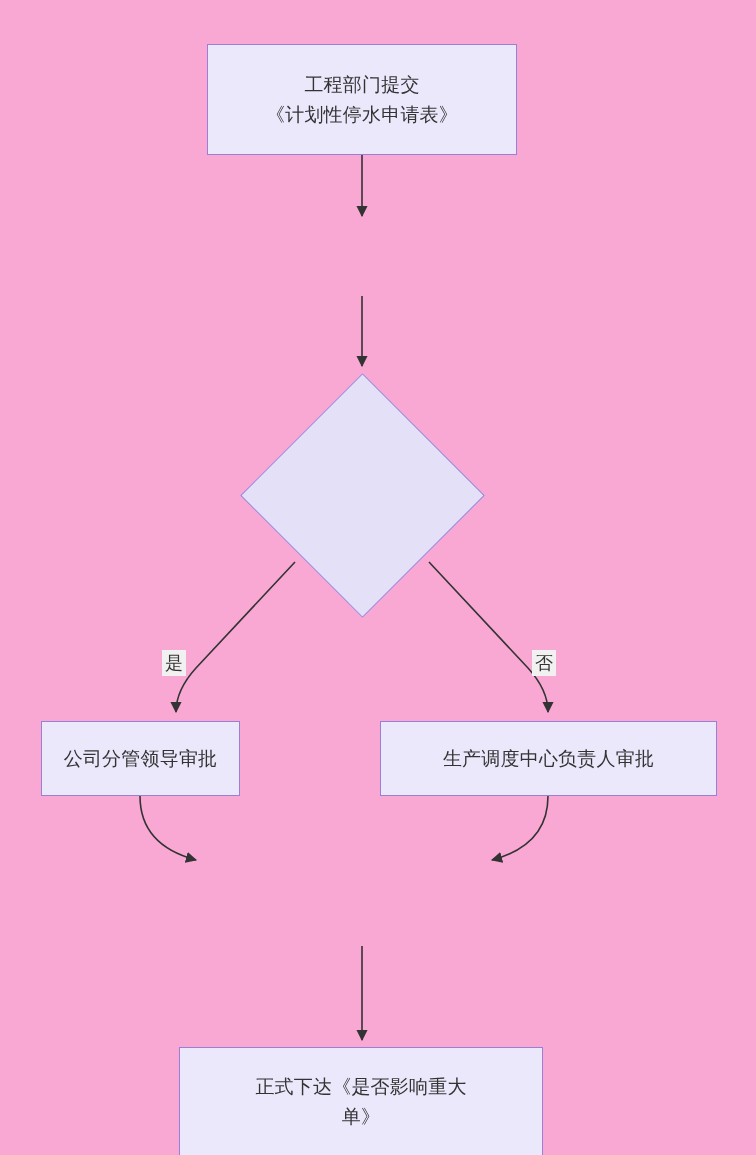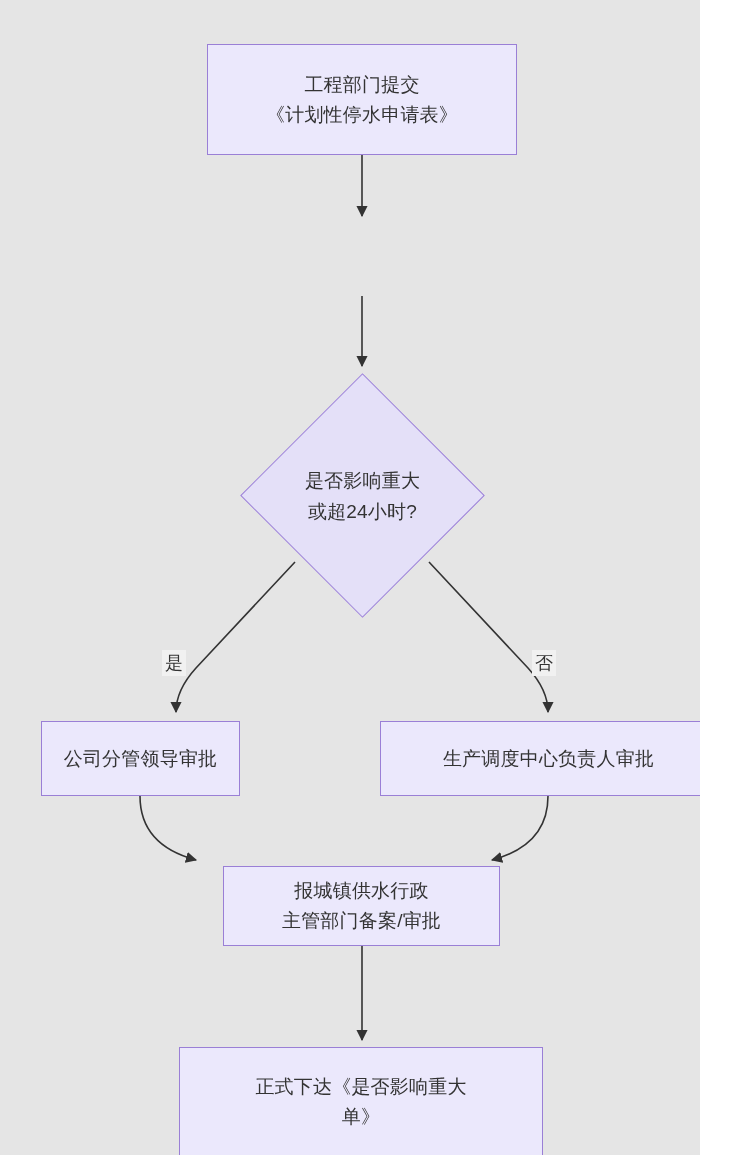--- a/index.html
+++ b/index.html
@@ -5,23 +5,23 @@
   html, body {
     margin: 0;
     padding: 0;
     background: #ffffff;
   }
   body {
     font-family: "Liberation Sans", "DejaVu Sans", sans-serif;
   }
   #canvas {
     position: relative;
-    width: 700px;
+    width: 756px;
     height: 1155px;
-    background: #e5e5e5;
+    background: #f9a8d4;
     overflow: hidden;
   }
   #edges {
     position: absolute;
     left: 0;
     top: 0;
     width: 756px;
     height: 1155px;
     pointer-events: none;
   }
@@ -112,39 +112,33 @@
   </svg>
 
   <div class="node" style="left:207px; top:44px; width:310px; height:111px;">
     <span class="node-label">工程部门提交
 《计划性停水申请表》</span>
   </div>
 
 
   <div class="diamond-wrap" style="left:276px; top:409px; width:173px; height:173px;">
     <div class="diamond-shape"></div>
-    <div class="diamond-label">是否影响重大
-或超24小时?</div>
   </div>
 
   <div class="edge-label" style="left:162px; top:650px;">是</div>
 
   <div class="edge-label" style="left:532px; top:650px;">否</div>
 
   <div class="node" style="left:380px; top:721px; width:337px; height:75px;">
     <span class="node-label">生产调度中心负责人审批</span>
   </div>
 
   <div class="node" style="left:41px; top:721px; width:199px; height:75px;">
     <span class="node-label">公司分管领导审批</span>
   </div>
 
-  <div class="node" style="left:223px; top:866px; width:277px; height:80px;">
-    <span class="node-label">报城镇供水行政
-主管部门备案/审批</span>
-  </div>
 
   <div class="node" style="left:179px; top:1047px; width:364px; height:110px;">
     <span class="node-label">正式下达《是否影响重大
 单》</span>
   </div>
 
 </div>
 
 </body></html>

